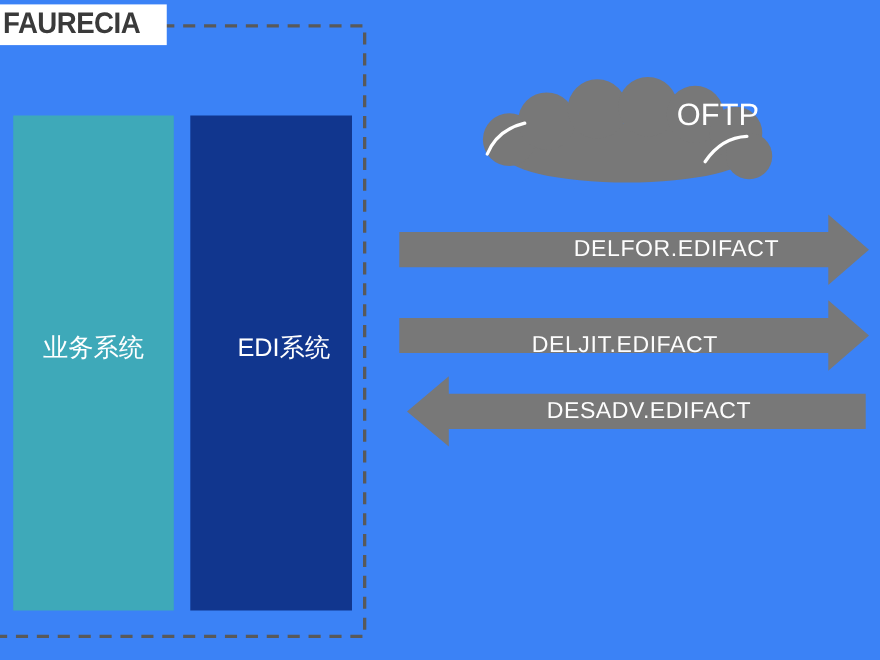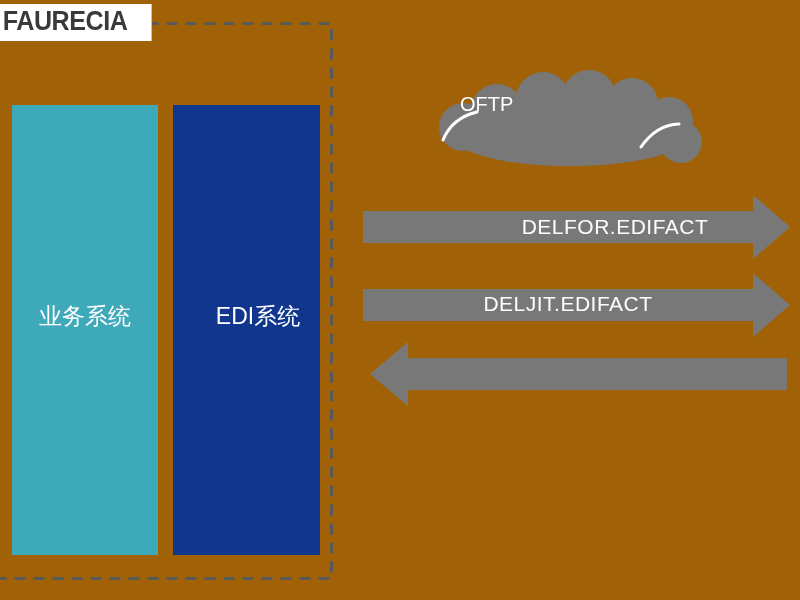--- a/index.html
+++ b/index.html
@@ -5,21 +5,21 @@
   html, body {
     margin: 0;
     padding: 0;
     background: #ffffff;
     font-family: "Liberation Sans", sans-serif;
   }
   .canvas {
     position: relative;
     width: 800px;
     height: 600px;
-    background: #a16207;
+    background: #3b82f6;
     overflow: hidden;
   }
   .shape-layer {
     position: absolute;
     left: 0;
     top: 0;
     width: 800px;
     height: 600px;
   }
   .company-title {
@@ -43,41 +43,41 @@
     line-height: 32px;
     text-align: center;
     color: #ffffff;
     font-size: 23px;
     white-space: nowrap;
   }
   .bar-label.biz { left: 12px; width: 146px; }
   .bar-label.edi { left: 173px; width: 170px; }
   .cloud-label {
     position: absolute;
-    left: 460px;
+    left: 440px;
     top: 92px;
     width: 250px;
-    text-align: left;
+    text-align: right;
     color: #ffffff;
-    font-size: 20px;
+    font-size: 28px;
     line-height: 25px;
   }
   .cloud-label span { display: block; }
   .arrow-label {
     position: absolute;
     height: 32px;
     line-height: 32px;
     text-align: center;
     color: #fdfdfd;
     font-size: 21px;
     letter-spacing: 0.5px;
     white-space: nowrap;
   }
   .arrow-label.a1 { left: 363px; top: 211px; width: 410px; margin-left: 47px; }
-  .arrow-label.a2 { left: 363px; top: 288px; width: 410px; }
+  .arrow-label.a2 { left: 363px; top: 298px; width: 410px; }
   .arrow-label.a3 { left: 400px; top: 358px; width: 380px; }
 </style>
 </head>
 <body>
 
 <div class="canvas">
 
   <svg class="shape-layer" width="800" height="600" viewBox="0 0 800 600">
 
     <rect x="-4.5" y="23.5" width="336" height="555" fill="none" stroke="#595959" stroke-width="3" stroke-dasharray="11 8"></rect>
@@ -107,14 +107,15 @@
 
   <div class="bar-label biz">业务系统</div>
   <div class="bar-label edi">EDI系统</div>
 
   <div class="cloud-label">
     <span>OFTP</span>
   </div>
 
   <div class="arrow-label a1">DELFOR.EDIFACT</div>
   <div class="arrow-label a2">DELJIT.EDIFACT</div>
+  <div class="arrow-label a3">DESADV.EDIFACT</div>
 
 </div>
 
 </body></html>

